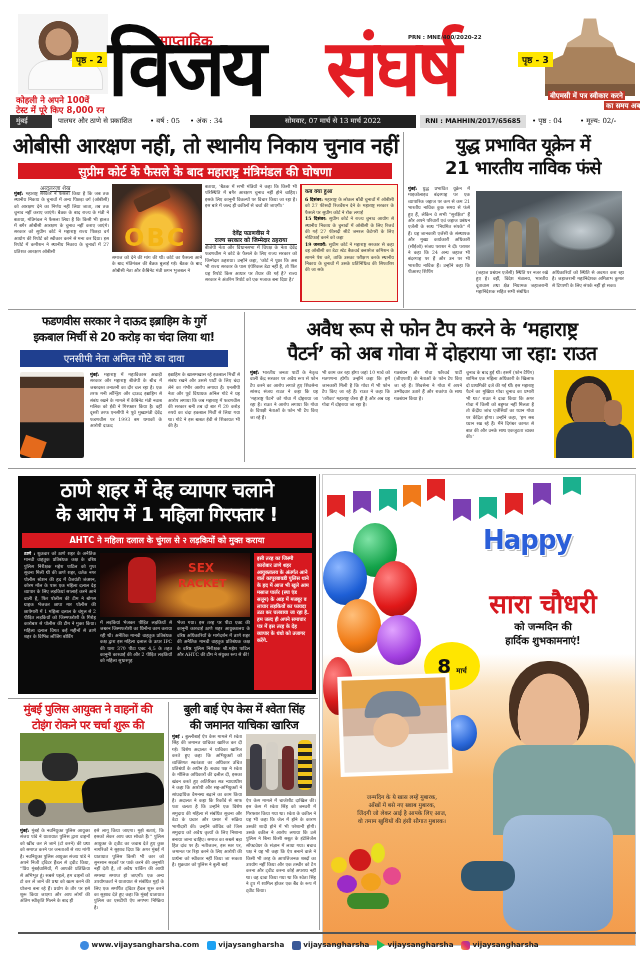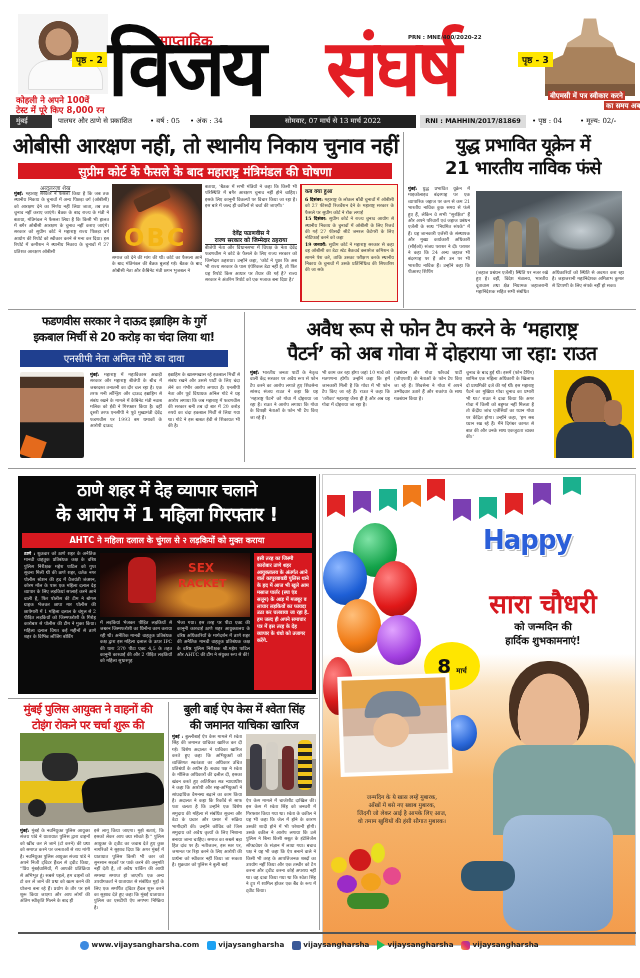--- a/index.html
+++ b/index.html
@@ -34,21 +34,21 @@
   <div class="abs" style="left:548px;top:91px;font-size:7px;font-weight:bold;color:#fff;background:#c0392b;padding:0 2px;white-space:nowrap;">बीएमसी में पत्र स्वीकार करने</div>
   <div class="abs" style="left:560px;top:101px;font-size:7px;font-weight:bold;color:#fff;background:#c0392b;padding:0 2px;white-space:nowrap;margin-left:44px;">का समय अब 5 बजे तक</div>
 </div>
 
 <div class="abs" style="left:10px;top:115px;width:630px;height:13px;font-size:7px;line-height:13px;font-family:'DejaVu Serif',serif;">
   <span class="abs" style="left:0;top:0;width:42px;height:13px;background:#333;color:#fff;padding-left:6px;">मुंबई</span>
   <span class="abs" style="left:48px;top:0;">पालघर और ठाणे से प्रकाशित</span>
   <span class="abs" style="left:140px;top:0;">• वर्ष : 05</span>
   <span class="abs" style="left:180px;top:0;">• अंक : 34</span>
   <span class="abs" style="left:240px;top:0;width:166px;height:13px;background:#222;color:#fff;text-align:center;">सोमवार, 07 मार्च से 13 मार्च 2022</span>
-  <span class="abs" style="left:410px;top:0;width:106px;height:13px;background:#ddd;font-family:'DejaVu Sans',sans-serif;font-weight:bold;font-size:6.5px;text-align:center;">RNI : MAHHIN/2017/81869</span>
+  <span class="abs" style="left:410px;top:0;width:106px;height:13px;background:#ddd;font-family:'DejaVu Sans',sans-serif;font-weight:bold;font-size:6.5px;text-align:center;">RNI : MAHHIN/2017/65685</span>
   <span class="abs" style="left:522px;top:0;">• पृष्ठ : 04</span>
   <span class="abs" style="left:570px;top:0;">• मूल्य: 02/-</span>
 </div>
 
 <div class="abs hd" style="left:8px;top:133px;width:395px;font-size:21px;line-height:26px;white-space:nowrap;">ओबीसी आरक्षण नहीं, तो स्थानीय निकाय चुनाव नहीं</div>
 <div class="abs redbar" style="left:18px;top:163px;width:374px;height:16px;font-size:12px;line-height:19px;">सुप्रीम कोर्ट के फैसले के बाद महाराष्ट्र मंत्रिमंडल की घोषणा</div>
 
 <div class="abs" style="left:40px;top:184px;font-size:5.5px;color:#444;text-decoration:underline;">अब्दुलरज़ा शेख</div>
 <div class="abs txt" style="left:14px;top:191px;width:95px;height:108px;">
   <b>मुंबई:</b>
@@ -115,21 +115,21 @@
 <div class="abs txt" style="left:466px;top:370px;width:68px;height:90px;">चुनाव के बाद हुई थी। इसमें (फोन टैपिंग) शामिल एक महिला अधिकारी के खिलाफ दो प्राथमिकी दर्ज की गई थीं। इस महाराष्ट्र पैटर्न का मुखिया गोवा चुनाव का प्रभारी भी था।' राउत ने दावा किया कि अगर गोवा में किसी को बहुमत नहीं मिलता है तो केंद्रीय जांच एजेंसियों का ध्यान गोवा पर केंद्रित होगा। उन्होंने कहा, 'हम सब ध्यान रख रहे हैं। मैंने दिगंबर कामत से बात की और उनके साथ एकजुटता व्यक्त की।'</div>
 <div class="abs photo" style="left:554px;top:370px;width:80px;height:88px;background:#f2c400;">
   <div class="abs" style="left:12px;top:6px;width:46px;height:52px;background:radial-gradient(ellipse at 50% 60%,#9c6b4a 0 55%,#2a2220 56%);border-radius:50%;"></div>
   <div class="abs" style="left:2px;top:52px;width:76px;height:36px;background:#2b3a4e;border-radius:20px 20px 0 0;"></div>
   <div class="abs" style="left:50px;top:30px;width:18px;height:26px;background:#a87352;border-radius:8px;"></div>
 </div>
 
 <div class="hline" style="left:8px;top:468px;width:628px;"></div>
 
 <div class="abs" style="left:18px;top:476px;width:298px;height:218px;background:#0a0a0a;"></div>
-<div class="abs hd" style="left:18px;top:478px;width:298px;font-size:17px;line-height:24px;color:#fff;white-space:nowrap;">ठाणे शहर में देह व्यापार चलाने</div>
+<div class="abs hd" style="left:18px;top:478px;width:298px;font-size:20px;line-height:24px;color:#fff;white-space:nowrap;">ठाणे शहर में देह व्यापार चलाने</div>
 <div class="abs hd" style="left:18px;top:502px;width:298px;font-size:19px;line-height:24px;color:#fff;white-space:nowrap;">के आरोप में 1 महिला गिरफ्तार !</div>
 <div class="abs redbar" style="left:22px;top:533px;width:290px;height:15px;font-size:8.2px;line-height:15px;white-space:nowrap;overflow:hidden;">AHTC ने महिला दलाल के चुंगल से २ लड़कियों को मुक्त कराया</div>
 <div class="abs txt" style="left:24px;top:551px;width:72px;height:140px;color:#ddd;">
   <b style="color:#fff">ठाणे :</b>
   <span>शुक्रवार को ठाणे शहर के अनैतिक मानवी वाहतुक प्रतिबंधक कक्ष के वरिष्ठ पुलिस निरीक्षक महेश पाटिल को गुप्त सूचना मिली थी की ठाणे शहर, वर्तक नगर पोलीस स्टेशन की हद में वैजयंती जंक्शन, कोरम मॉल के पास एक महिला दलाल देह व्यापार के लिए लड़कियां सप्लाई करने आने वाली है, फिर पोलीस की टीम ने बोगस ग्राहक भेजकर छापा मार पोलीस की छापेमारी में 1 महिला दलाल के चंगुल से 2 पीड़ित लड़कियों को जिस्मफरोशी के गिरोह कारोबार से पोलीस की टीम ने मुक्त किया। महिला दलाल विगत कई महीनों से ठाणे शहर के विभिन्न लॉजिंग बोर्डिंग</span>
 </div>
 <div class="abs photo" style="left:100px;top:553px;width:150px;height:64px;background:radial-gradient(ellipse at 70% 70%,#d68a2a 0 15%,#5a1b0f 45%,#1a0806 80%);">
   <div class="abs" style="left:28px;top:4px;width:28px;height:46px;background:#b81c1c;border-radius:10px 10px 4px 4px;"></div>
   <div class="abs" style="left:88px;top:8px;font-size:12px;font-weight:900;color:#e03020;">SEX</div>
   <div class="abs" style="left:78px;top:24px;font-size:11px;font-weight:900;color:#e03020;">RACKET</div>

